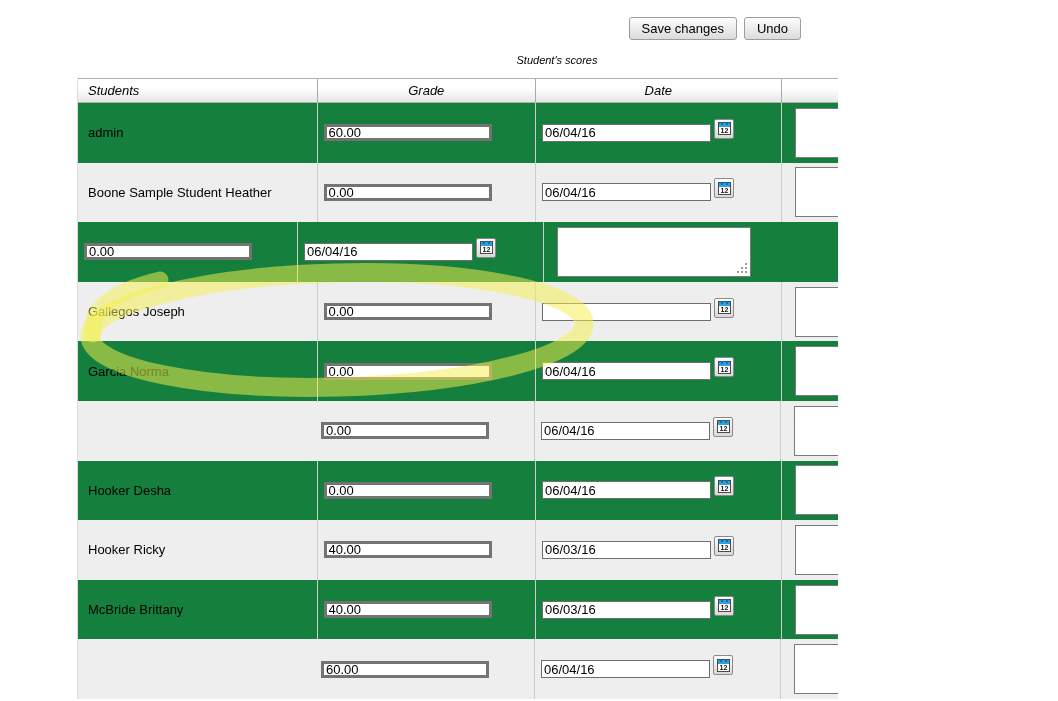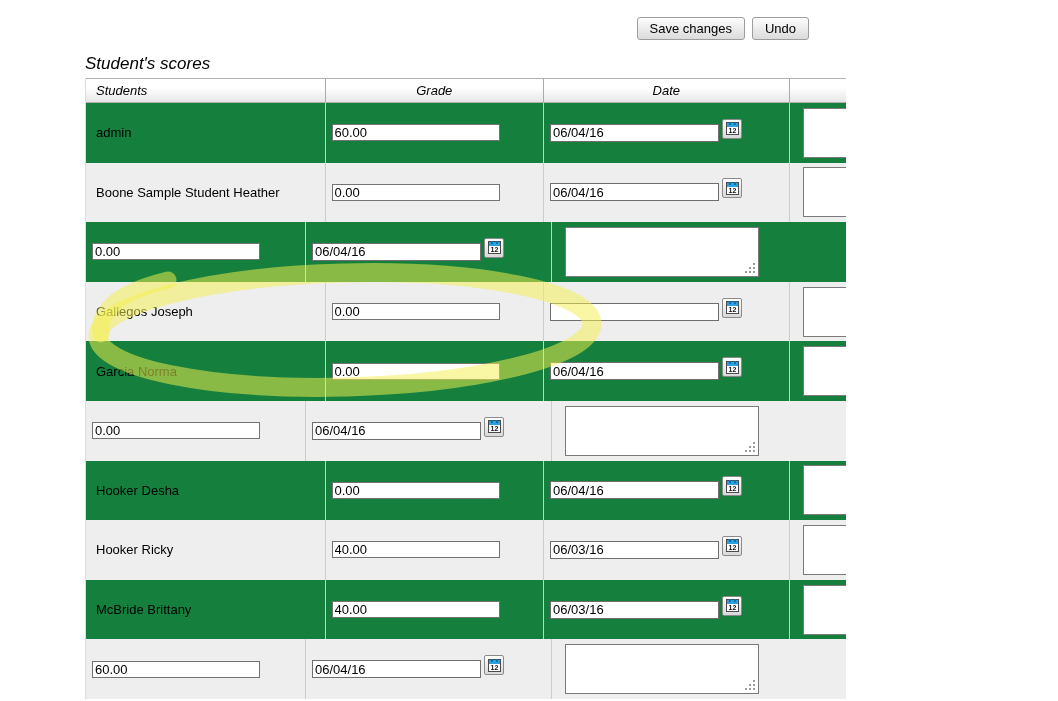--- a/index.html
+++ b/index.html
@@ -1,61 +1,61 @@
 <!DOCTYPE html>
 <html><head>
 <meta charset="utf-8">
 <style>
   * { margin:0; padding:0; box-sizing:border-box; }
   body { font-family:"Liberation Sans", sans-serif; background:#fff; }
-  #screen { position:relative; width:838px; height:701px; background:#fff; overflow:hidden;margin-left:8px; }
+  #screen { position:relative; width:838px; height:701px; background:#fff; overflow:hidden; }
 
   
   .toolbar { position:absolute; top:17px; right:37px; display:flex; gap:7px; }
   .btn {
     font-family:"Liberation Sans", sans-serif;
     font-size:13px; color:#000;
     padding:3px 12px; height:23px;
     border:1px solid #9d9d9d; border-radius:3px;
     background:linear-gradient(#fefefe, #e8e8e8 60%, #dcdcdc);
     cursor:pointer;
   }
 
   
   .caption {
     position:absolute; top:54px; left:77px; width:960px;
-    font-style:italic; font-size:17px; color:#000;
+    text-align:center; font-style:italic; font-size:11px; color:#000;
   }
 
   
   .gtable { position:absolute; top:78px; left:77px; width:960px;
     border-left:1px solid #dcdcdc; border-right:1px solid #c4c4c4; }
   .thead {
     display:flex; height:25px;
     border-top:1px solid #b0b0b0; border-bottom:1px solid #b0b0b0;
     background:linear-gradient(#ffffff, #ffffff 40%, #e6e6e6);
     font-size:13px; color:#000;
   }
   .thead .hcell { display:flex; align-items:center; justify-content:center;font-style:italic; }
   .thead .hcell.first { justify-content:flex-start; padding-left:10px; }
   .thead .hcell + .hcell { border-left:1px solid #aaaaaa; }
 
   .c1 { width:239px; } .c2 { width:219px; } .c3 { width:246px; } .c4 { width:256px; }
 
   .trow { display:flex; height:59.6px; background:#15803d; }
-  .trow.shade { background:#eeeeee; }
+  .trow.shade { background:#eeeeee;justify-content:flex-end; }
   .cell { display:flex; align-items:center; }
   .cell + .cell { border-left:1px solid #cccccc; }
   .c-student { padding-left:10px; font-size:13px; color:#000; }
   .c-grade { padding-left:6px; }
   .c-date { padding-left:6px; }
   .c-comments { padding-left:13px; }
 
   .grade-input {
-    width:168px; height:17px; border:1px solid #737373; background:#fff;
+    width:168px; height:17px; border:3px solid #737373; background:#fff;
     font-family:"Liberation Sans", sans-serif; font-size:13px; padding:0 2px; color:#000;
   }
   .date-input {
     width:169px; height:18px; border:1px solid #6e6e6e; background:#fff;
     font-family:"Liberation Sans", sans-serif; font-size:13px; padding:0 2px; color:#000;
   }
   .cal-btn {
     width:20px; height:20px; margin-left:3px; position:relative; top:-4px;
     border:1px solid #8a8a8a; border-radius:2px;
     background:linear-gradient(#fdfdfd, #d8d8d8);

